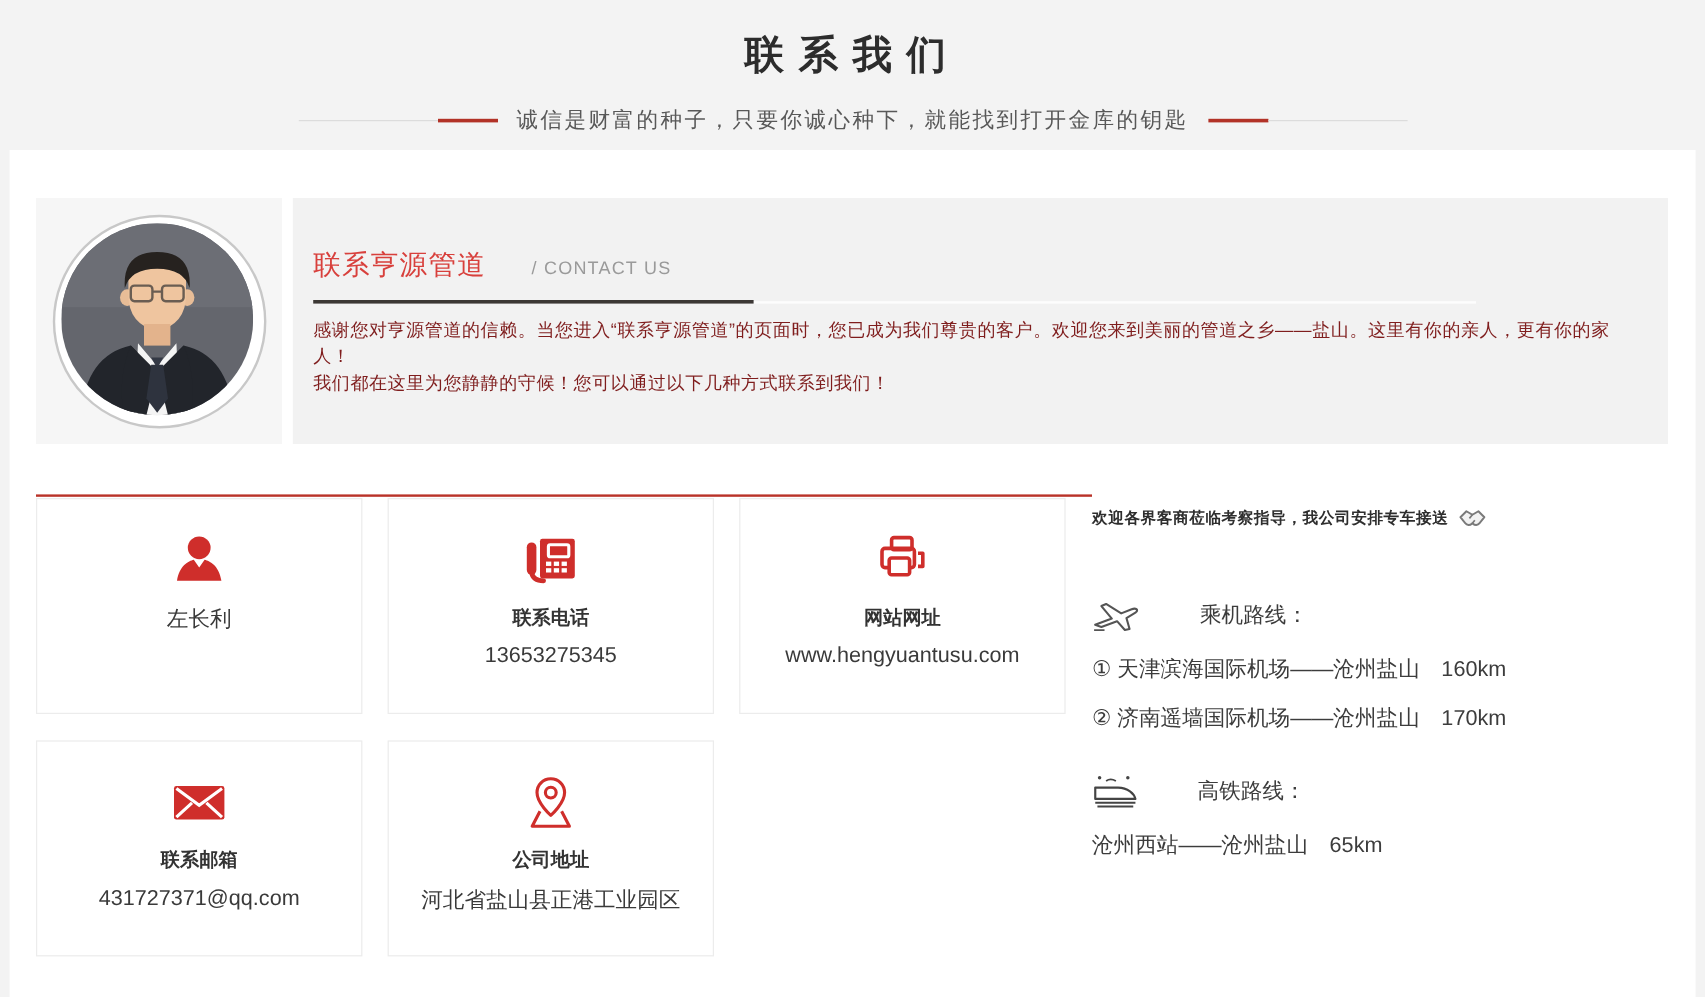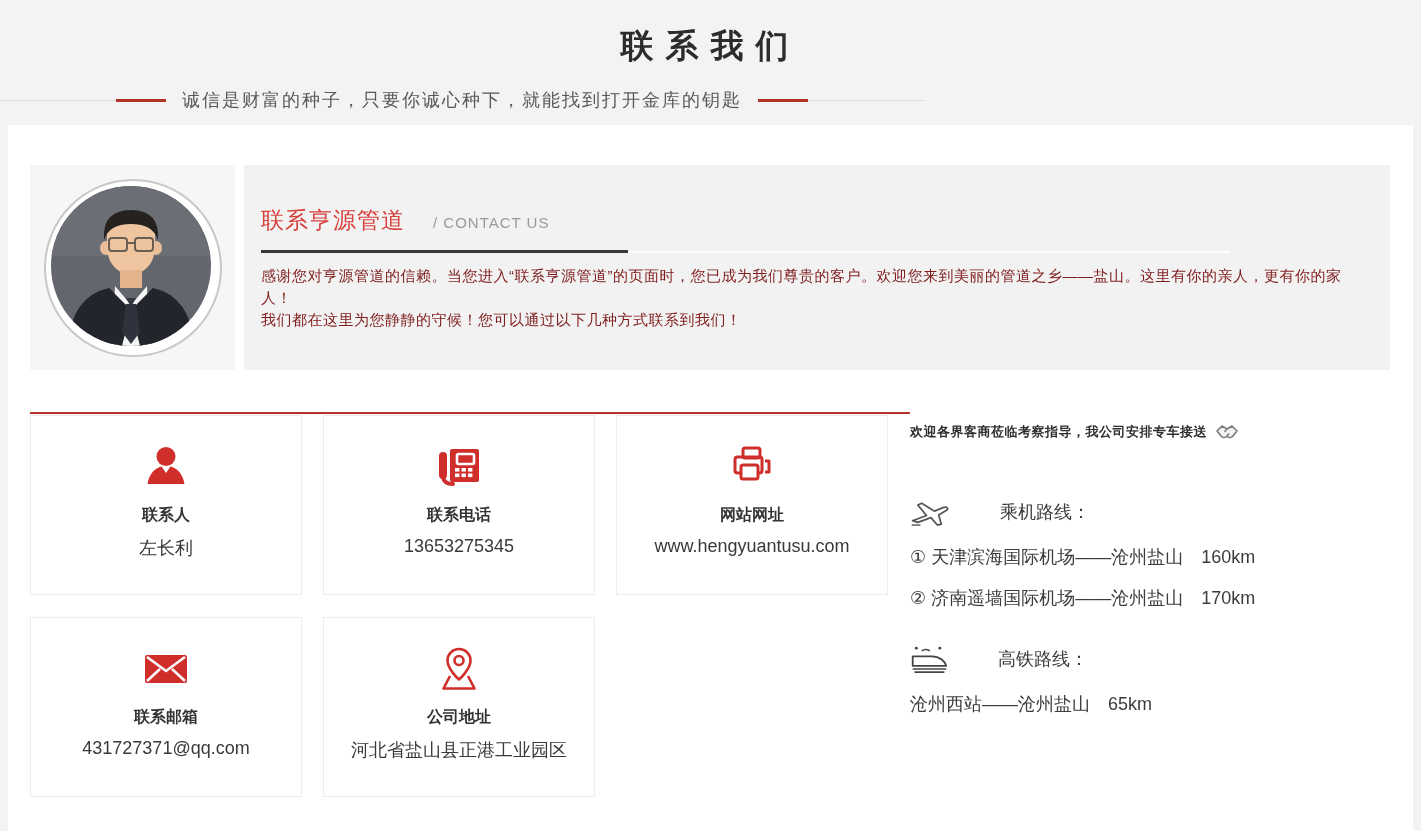--- a/index.html
+++ b/index.html
@@ -2,38 +2,38 @@
 <html><head>
 <meta charset="utf-8">
 <style>
   html,body{margin:0;padding:0;background:#f3f3f3;}
   .page{position:relative;width:1421px;height:831px;background:#f3f3f3;overflow:hidden;
         font-family:"Liberation Sans","DejaVu Sans",sans-serif;color:#333;}
 
   
   .site-header{position:absolute;top:0;left:0;width:100%;text-align:center;}
   .page-title{margin:24px 0 0;font-size:33px;font-weight:bold;color:#2c2c2c;letter-spacing:12px;}
-  .subtitle-row{display:flex;align-items:center;justify-content:flex-start;margin-top:19px;}
+  .subtitle-row{display:flex;align-items:center;justify-content:center;margin-top:19px;}
   .rule-gray{width:116px;height:1px;background:#dcdcdc;}
   .rule-red{width:50px;height:3px;background:#b23227;}
   .subtitle-text{margin:0 16px;font-size:18px;color:#585858;letter-spacing:2px;}
 
   
   .panel{position:absolute;left:8px;top:125px;width:1405px;height:706px;background:#fff;}
 
   
   .intro-band{position:absolute;left:22px;top:40px;width:1360px;height:205px;display:flex;}
   .avatar-box{flex:none;width:205px;height:205px;background:#f6f6f6;margin-right:9px;
               display:flex;align-items:center;justify-content:center;}
   .avatar-ring{width:164px;height:164px;border-radius:50%;background:#fff;border:2px solid #c8c8c8;padding:5px;}
   .avatar-img{width:160px;height:160px;border-radius:50%;overflow:hidden;display:block;}
   .intro-text{flex:1;background:#f2f2f2;box-sizing:border-box;padding:40px 30px 0 17px;}
   .intro-heading{display:flex;align-items:baseline;gap:28px;}
   .intro-heading-cn{font-size:23px;color:#d8403c;letter-spacing:1px;}
-  .intro-heading-en{font-size:15px;color:#9a9a9a;letter-spacing:1px;}
+  .intro-heading-en{font-size:15px;color:#9a9a9a;margin-left:10px;letter-spacing:1px;}
   .intro-divider{position:relative;width:969px;height:2px;background:#fdfdfd;margin-top:15px;}
   .intro-divider-dark{position:absolute;left:0;top:-1px;width:367px;height:3px;background:#3c3835;}
   .intro-paragraph{margin-top:12px;font-size:15px;color:#7f1d1d;line-height:22px;letter-spacing:.5px;}
 
   
   .red-rule{position:absolute;left:22px;top:287px;width:880px;height:2px;background:#b93228;}
   .cards-grid{position:absolute;left:22px;top:290px;display:grid;
               grid-template-columns:272px 272px 272px;grid-auto-rows:180px;gap:22px 21px;}
   .card{background:#fff;border:1px solid #ececec;box-sizing:border-box;text-align:center;padding-top:24px;}
   .card-icon{height:54px;display:flex;align-items:center;justify-content:center;}
@@ -114,21 +114,20 @@
 
     <div class="cards-grid">
 
       <div class="card">
         <div class="card-icon">
           <svg width="48" height="48" viewBox="0 0 48 48">
             <circle cx="24" cy="13.5" r="9.5" fill="#cf2e2b"></circle>
             <path d="M5.5 41 C7.5 28.5 15 24.5 19.5 23.5 L24 30 L28.5 23.5 C33 24.5 40.5 28.5 42.5 41 Z" fill="#cf2e2b"></path>
           </svg>
         </div>
-        <div class="card-label">联系人</div>
         <div class="card-value">左长利</div>
       </div>
 
 
       <div class="card">
         <div class="card-icon">
           <svg width="46" height="46" viewBox="0 0 46 46">
             <rect x="3" y="8" width="8" height="27" rx="4" fill="#cf2e2b"></rect>
             <path d="M7 33 q1 7 10 7" fill="none" stroke="#cf2e2b" stroke-width="4" stroke-linecap="round"></path>
             <rect x="14" y="5" width="29" height="33" rx="2" fill="#cf2e2b"></rect>

